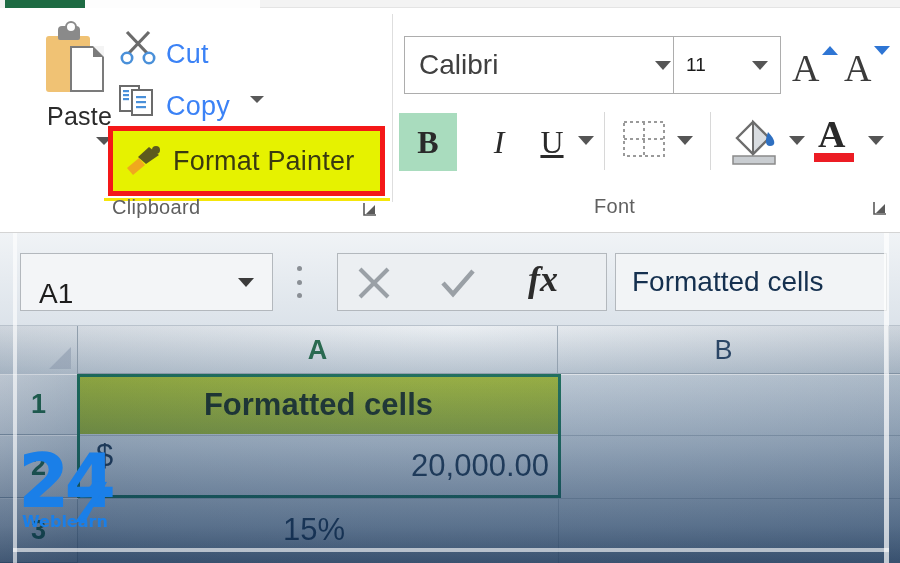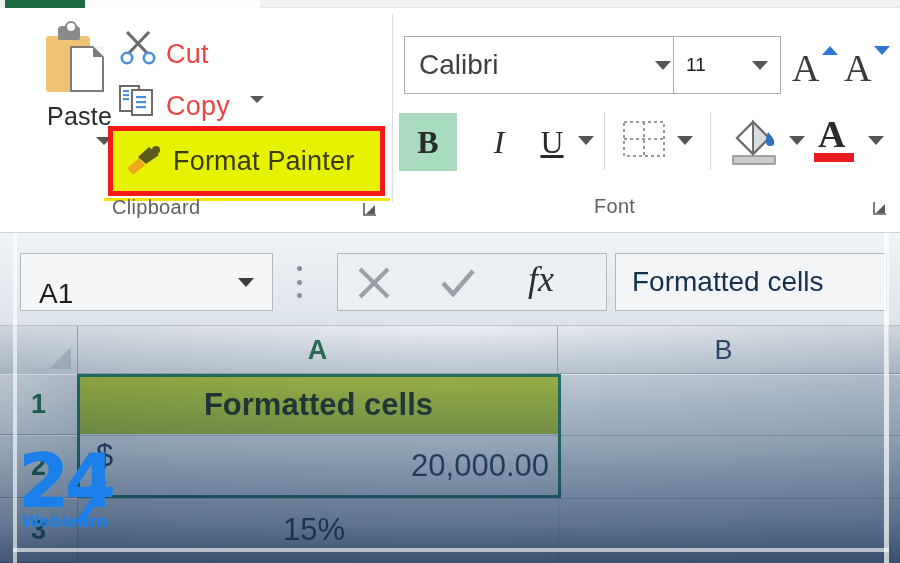--- a/index.html
+++ b/index.html
@@ -148,21 +148,21 @@
     position: absolute;
     display: flex;
     align-items: center;
   }
   .row-cut  { left: 118px; top: 16px;  height: 46px; }
   .row-copy { left: 118px; top: 68px;  height: 46px; }
 
   .clip-icon { width: 40px; height: 38px; position: relative; flex: 0 0 auto; }
   .clip-text {
     font-size: 27px;
-    color: #ef4444;
+    color: #3b82f6;
     margin-left: 8px;
     letter-spacing: 0.2px;
     white-space: nowrap;
     margin-top: 14px;
   }
   .mini-caret {
     width: 0; height: 0;
     border-left: 7px solid transparent;
     border-right: 7px solid transparent;
     border-top: 7px solid #595959;
@@ -364,21 +364,21 @@
     width: 270px; height: 58px;
     background: #eceff2;
     border: 1px solid #b3b8bd;
   }
   .fx-cancel { position: absolute; left: 16px; top: 9px; width: 40px; height: 40px; }
   .fx-enter  { position: absolute; left: 100px; top: 9px; width: 40px; height: 40px; }
   .fx-fx {
     position: absolute; left: 190px; top: 4px;
     font-size: 36px; color: #2c2c2c;
     font-family: "Liberation Serif", serif;
-    font-style: italic; font-weight: normal;
+    font-style: italic; font-weight: bold;
   }
 
   .formula-input {
     position: absolute; left: 615px; top: 20px;
     width: 272px; height: 58px;
     background: #f2f4f6;
     border: 1px solid #b3b8bd;
     display: flex; align-items: center;
   }
   .formula-val {

